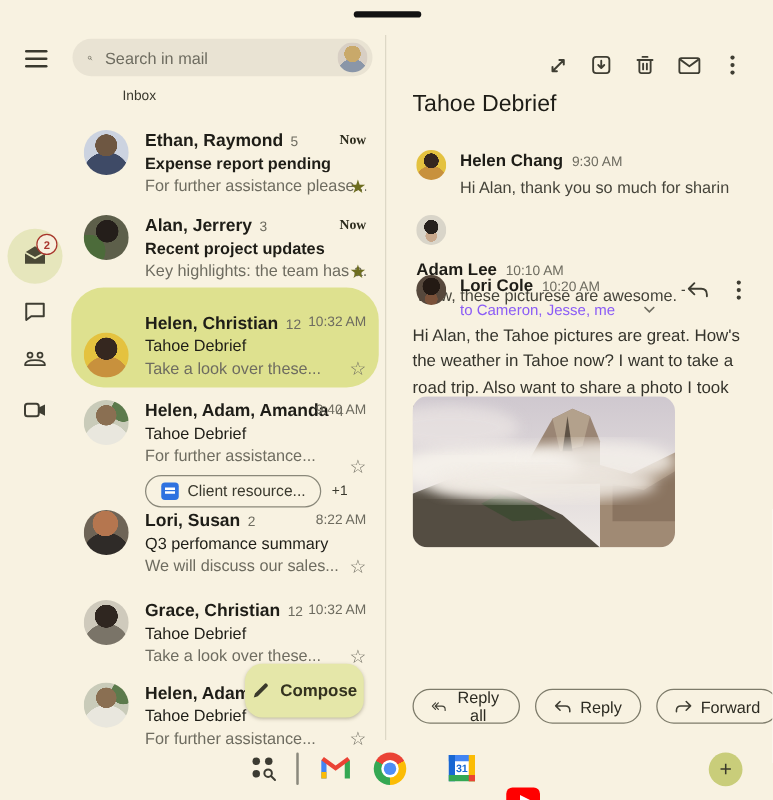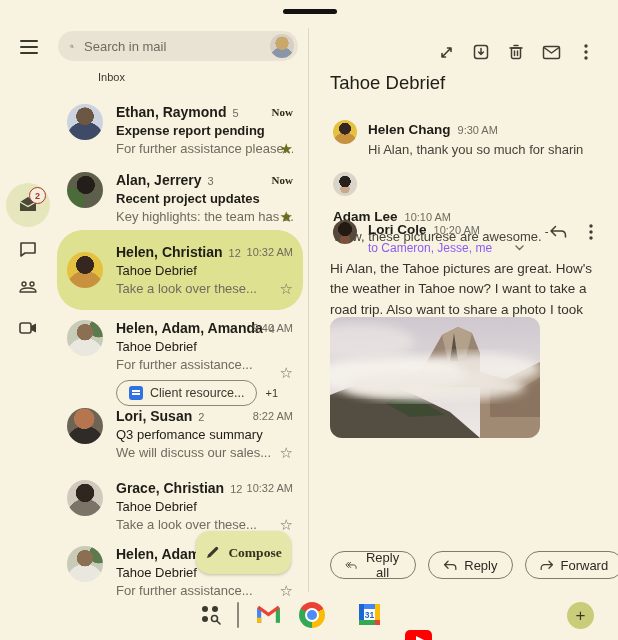--- a/index.html
+++ b/index.html
@@ -40,21 +40,21 @@
   .star.filled{color:#6d6d1f;}
   .chiprow{display:flex;align-items:center;gap:8px;margin-top:8px;}
   .chip{display:inline-flex;align-items:center;gap:7px;border:1px solid #8a887a;border-radius:15px;
     padding:5px 12px;font-size:12.5px;color:#3a392e;background:transparent;cursor:pointer;}
   .chip-doc{width:14px;height:14px;border-radius:3px;background:#2f72e0;position:relative;}
   .chip-doc::after{content:"";position:absolute;left:3px;top:4px;right:3px;height:1.5px;background:#fff;box-shadow:0 3px 0 #fff;}
   .chip-extra{font-size:11px;color:#3a392e;}
 
   .fab{position:absolute;left:196px;top:531px;width:95px;height:43px;background:#e5e7a9;border-radius:14px;
     display:flex;align-items:center;justify-content:center;gap:8px;box-shadow:0 1px 3px rgba(90,85,50,.35);
-    font-size:13.5px;font-weight:600;color:#33321f;cursor:pointer;z-index:5;font-family:Liberation Serif, serif;}
+    font-size:13.5px;font-weight:600;color:#33321f;cursor:pointer;z-index:5;}
 
   .vdivider{position:absolute;left:308px;top:28px;width:1px;height:564px;background:#ddd8c6;}
 
   
   .toolbar{position:absolute;right:22px;top:42px;display:flex;gap:15px;align-items:center;}
   .tbtn{width:20px;height:20px;display:flex;align-items:center;justify-content:center;cursor:pointer;}
   .detail-title{position:absolute;left:330px;top:72px;font-size:18.5px;font-weight:500;color:#1e1d17;}
 
   .msg{position:absolute;left:333px;width:262px;display:flex;gap:11px;}
   .msg .avatar{width:24px;height:24px;}
@@ -170,21 +170,21 @@
     <div class="avatar av-alan"></div>
     <div class="rowmain">
       <div class="l1"><span>Alan, Jerrery</span><span class="count">3</span></div>
       <span class="time now">Now</span>
       <div class="l2">Recent project updates</div>
       <div class="l3">Key highlights: the team has a...</div>
       <span class="star filled">★</span>
     </div>
   </div>
 
-  <div class="mailrow sel" style="top:230px;height:80px;align-items:center;">
+  <div class="mailrow sel" style="top:230px;height:80px;align-items:flex-end;">
     <div class="avatar av-helen"></div>
     <div class="rowmain">
       <div class="l1"><span>Helen, Christian</span><span class="count">12</span></div>
       <span class="time">10:32 AM</span>
       <div class="l2">Tahoe Debrief</div>
       <div class="l3">Take a look over these...</div>
       <span class="star">☆</span>
     </div>
   </div>
 

